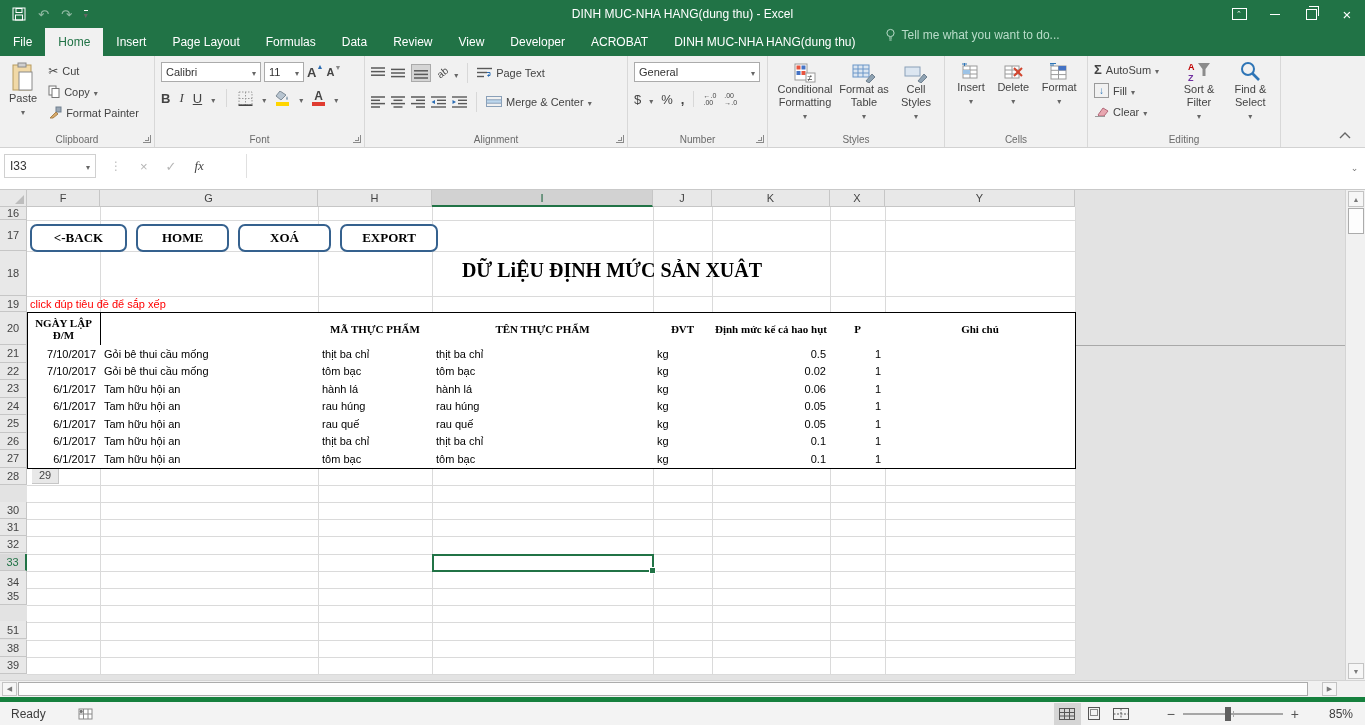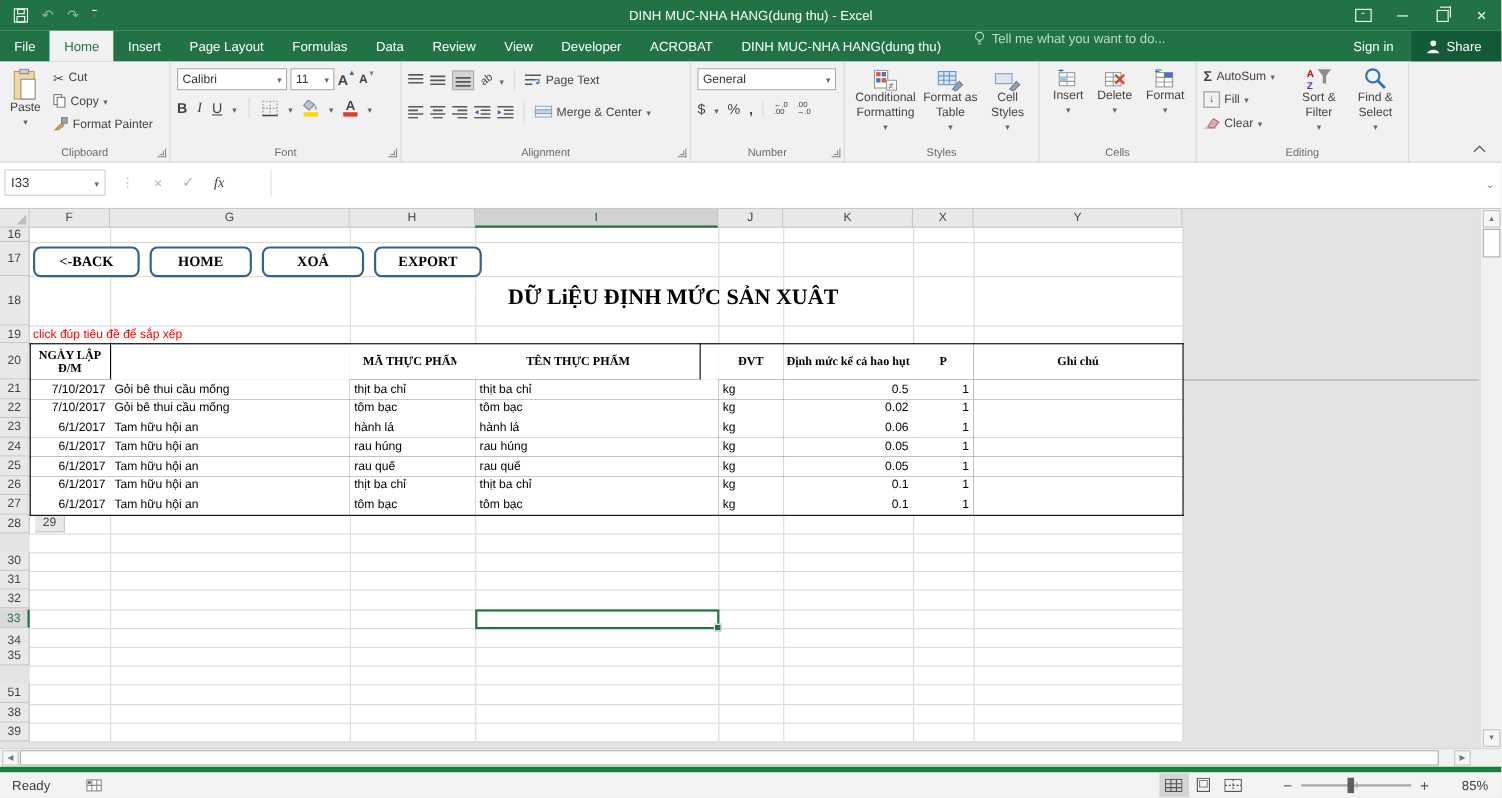--- a/index.html
+++ b/index.html
@@ -167,30 +167,20 @@
       <div class="tab">DINH MUC-NHA HANG(dung thu)</div>
     </div>
   <div class="tellme">
     <svg width="11" height="14" viewBox="0 0 11 14">
       <circle cx="5.5" cy="5" r="3.6" fill="none" stroke="#b9dcc9"></circle>
       <line x1="4" y1="10" x2="7" y2="10" stroke="#b9dcc9"></line>
       <line x1="4.3" y1="12" x2="6.7" y2="12" stroke="#b9dcc9"></line>
     </svg>
     <span>Tell me what you want to do...</span>
   </div>
-  <div class="tb-right">
-    <div class="signin">Sign in</div>
-    <div class="share">
-      <svg width="12" height="13" viewBox="0 0 12 13">
-        <circle cx="6" cy="3.4" r="2.6" fill="#fff"></circle>
-        <path d="M0.5,12.5 C1.5,8 10.5,8 11.5,12.5 Z" fill="#fff"></path>
-      </svg>
-      <span>Share</span>
-    </div>
-  </div>
 </div>
 
 <div class="ribbon">
 
   <div class="rgroup" style="width:155px">
     <div class="rg-body">
       <div class="bigbtn">
         <svg width="24" height="30" viewBox="0 0 24 30">
           <rect x="2" y="3" width="18" height="25" fill="#f1d9a7" stroke="#b89b5e"></rect>
           <rect x="7" y="1" width="8" height="4" fill="#cfcfcf" stroke="#8a8a8a"></rect>
@@ -629,21 +619,21 @@
     <div class="btnrow" style="left: 30px; top: 34px;">
       <div class="xlbtn" style="width: 97px;">&lt;-BACK</div>
       <div class="xlbtn" style="width: 93px;">HOME</div>
       <div class="xlbtn" style="width: 93px;">XOÁ</div>
       <div class="xlbtn" style="width: 98px;">EXPORT</div>
     </div>
     <div class="sheet-title" style="left: 430px; top: 66px; width: 364px; line-height: 28px;">DỮ LiỆU ĐỊNH MỨC SẢN XUÂT</div>
     <div class="sheet-note" style="left: 30px; top: 108px;">click đúp tiêu đề để sắp xếp</div>
     <div class="thcell" style="left: 27px; top: 122px; width: 74px; height: 34px;">NGÀY LẬP Đ/M</div>
     <div class="thcell" style="left: 318px; top: 122px; width: 115px; height: 34px;">MÃ THỰC PHẨM</div>
-    <div class="thcell" style="left: 415px; top: 122px; width: 222px; height: 34px;">TÊN THỰC PHẨM</div>
+    <div class="thcell" style="left: 432px; top: 122px; width: 222px; height: 34px;">TÊN THỰC PHẨM</div>
     <div class="thcell" style="left: 653px; top: 122px; width: 60px; height: 34px;">ĐVT</div>
     <div class="thcell" style="left: 712px; top: 122px; width: 119px; height: 34px;">Định mức kể cả hao hụt</div>
     <div class="thcell" style="left: 830px; top: 122px; width: 56px; height: 34px;">P</div>
     <div class="thcell" style="left: 885px; top: 122px; width: 191px; height: 34px;">Ghi chú</div>
     <div class="tdcell" style="left: 27px; top: 155px; width: 74px; height: 18.5px; justify-content: flex-end;">7/10/2017</div>
     <div class="tdcell" style="left: 100px; top: 155px; width: 219px; height: 18.5px; justify-content: flex-start;">Gỏi bê thui cầu mống</div>
     <div class="tdcell" style="left: 318px; top: 155px; width: 115px; height: 18.5px; justify-content: flex-start;">thịt ba chỉ</div>
     <div class="tdcell" style="left: 432px; top: 155px; width: 222px; height: 18.5px; justify-content: flex-start;">thịt ba chỉ</div>
     <div class="tdcell" style="left: 653px; top: 155px; width: 60px; height: 18.5px; justify-content: flex-start;">kg</div>
     <div class="tdcell" style="left: 712px; top: 155px; width: 119px; height: 18.5px; justify-content: flex-end;">0.5</div>

